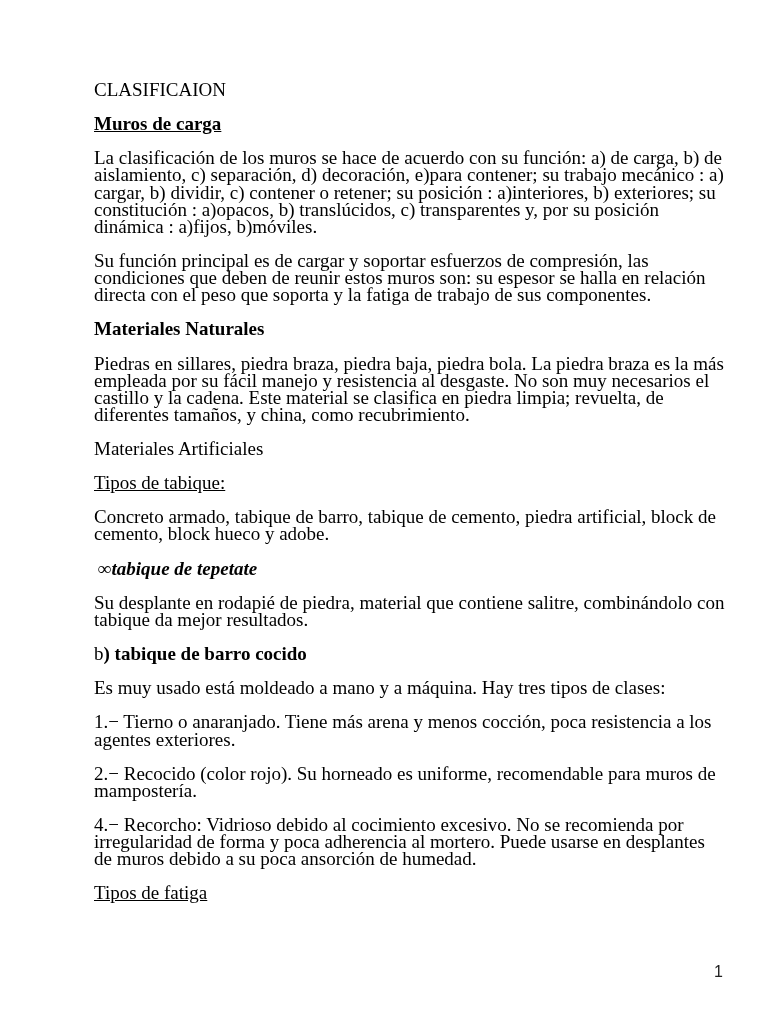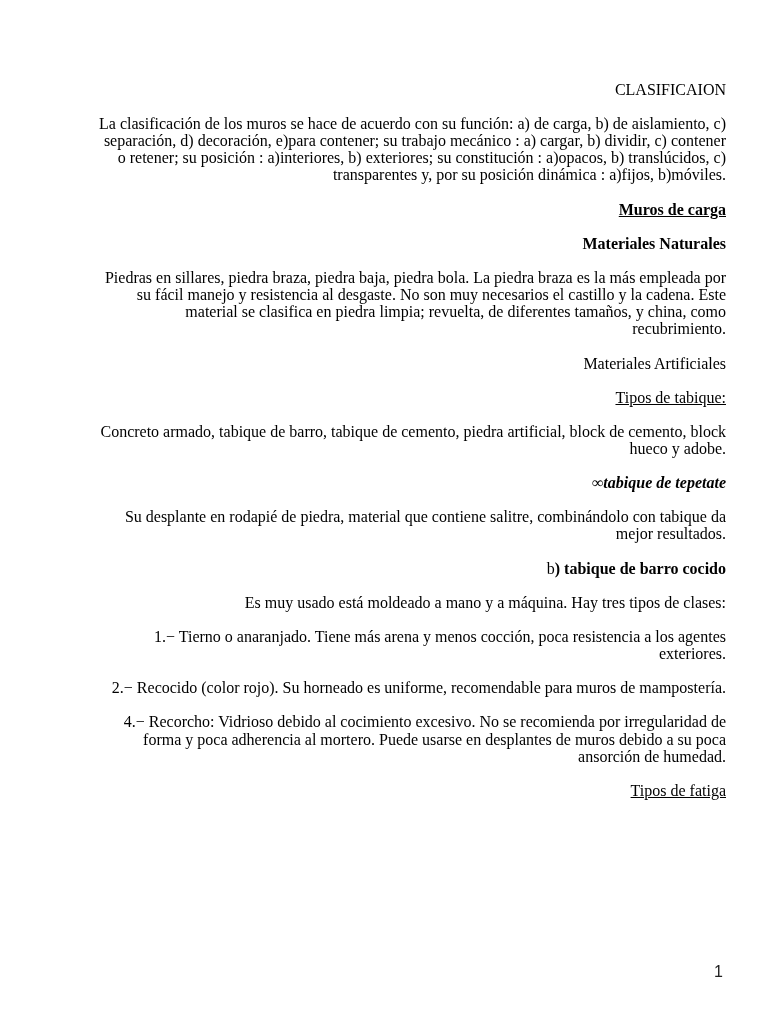--- a/index.html
+++ b/index.html
@@ -13,23 +13,22 @@
       position: relative;
       overflow: hidden;
       font-family: "Liberation Serif", "DejaVu Serif", serif;
       color: #000000;
     }
     .page {
       position: absolute;
       left: 94px;
       top: 81px;
       width: 632px;
-      font-size: 16px;
+      font-size: 19px;
       line-height: 17.1px;
-      text-align: right;
     }
     .p {
       margin: 0 0 17.1px 0;
     }
     .u { text-decoration: underline; }
     .b { font-weight: bold; }
     .hang {
       padding-left: 13px;
       text-indent: -13px;
     }
@@ -42,24 +41,25 @@
       color: #222222;
     }
   </style>
 </head>
 <body>
 
 <div class="page">
 
   <p class="p">CLASIFICAION</p>
 
+  <p class="p b u">Muros de carga</p>
+
   <p class="p">La clasificación de los muros se hace de acuerdo con su función: a) de carga, b) de aislamiento, c) separación, d) decoración, e)para contener; su trabajo mecánico : a) cargar, b) dividir, c) contener o retener; su posición : a)interiores, b) exteriores; su constitución : a)opacos, b) translúcidos, c) transparentes y, por su posición dinámica : a)fijos, b)móviles.</p>
 
-  <p class="p b u">Muros de carga</p>
-
+  <p class="p">Su función principal es de cargar y soportar esfuerzos de compresión, las condiciones que deben de reunir estos muros son: su espesor se halla en relación directa con el peso que soporta y la fatiga de trabajo de sus componentes.</p>
 
   <p class="p b">Materiales Naturales</p>
 
   <p class="p">Piedras en sillares, piedra braza, piedra baja, piedra bola. La piedra braza es la más empleada por su fácil manejo y resistencia al desgaste. No son muy necesarios el castillo y la cadena. Este material se clasifica en piedra limpia; revuelta, de diferentes tamaños, y china, como recubrimiento.</p>
 
   <p class="p">Materiales Artificiales</p>
 
   <p class="p u">Tipos de tabique:</p>
 
   <p class="p">Concreto armado, tabique de barro, tabique de cemento, piedra artificial, block de cemento, block hueco y adobe.</p>

